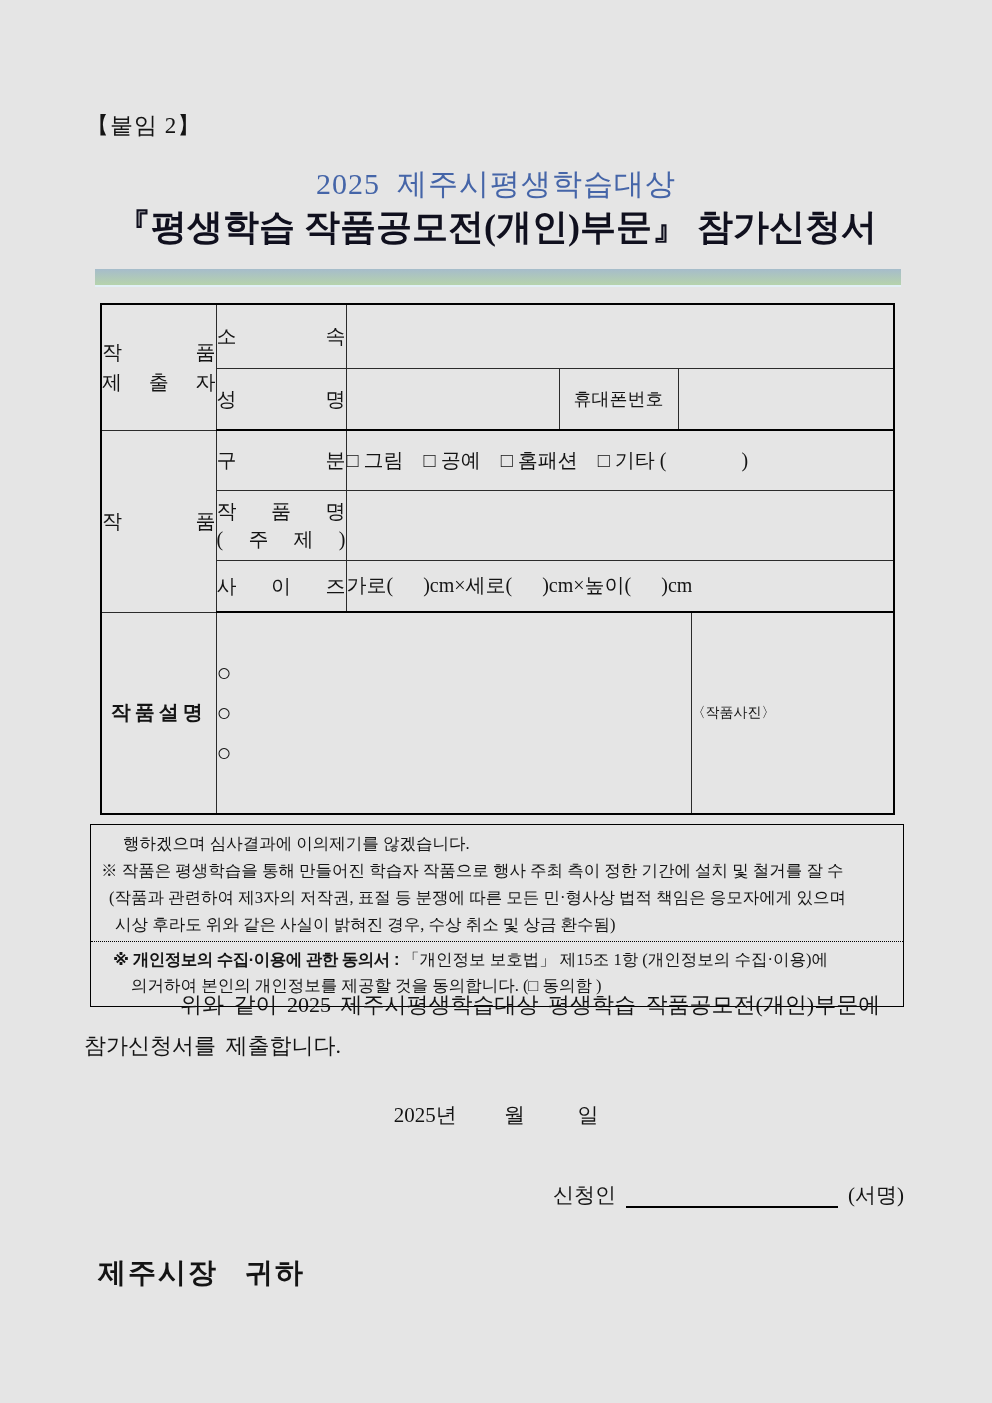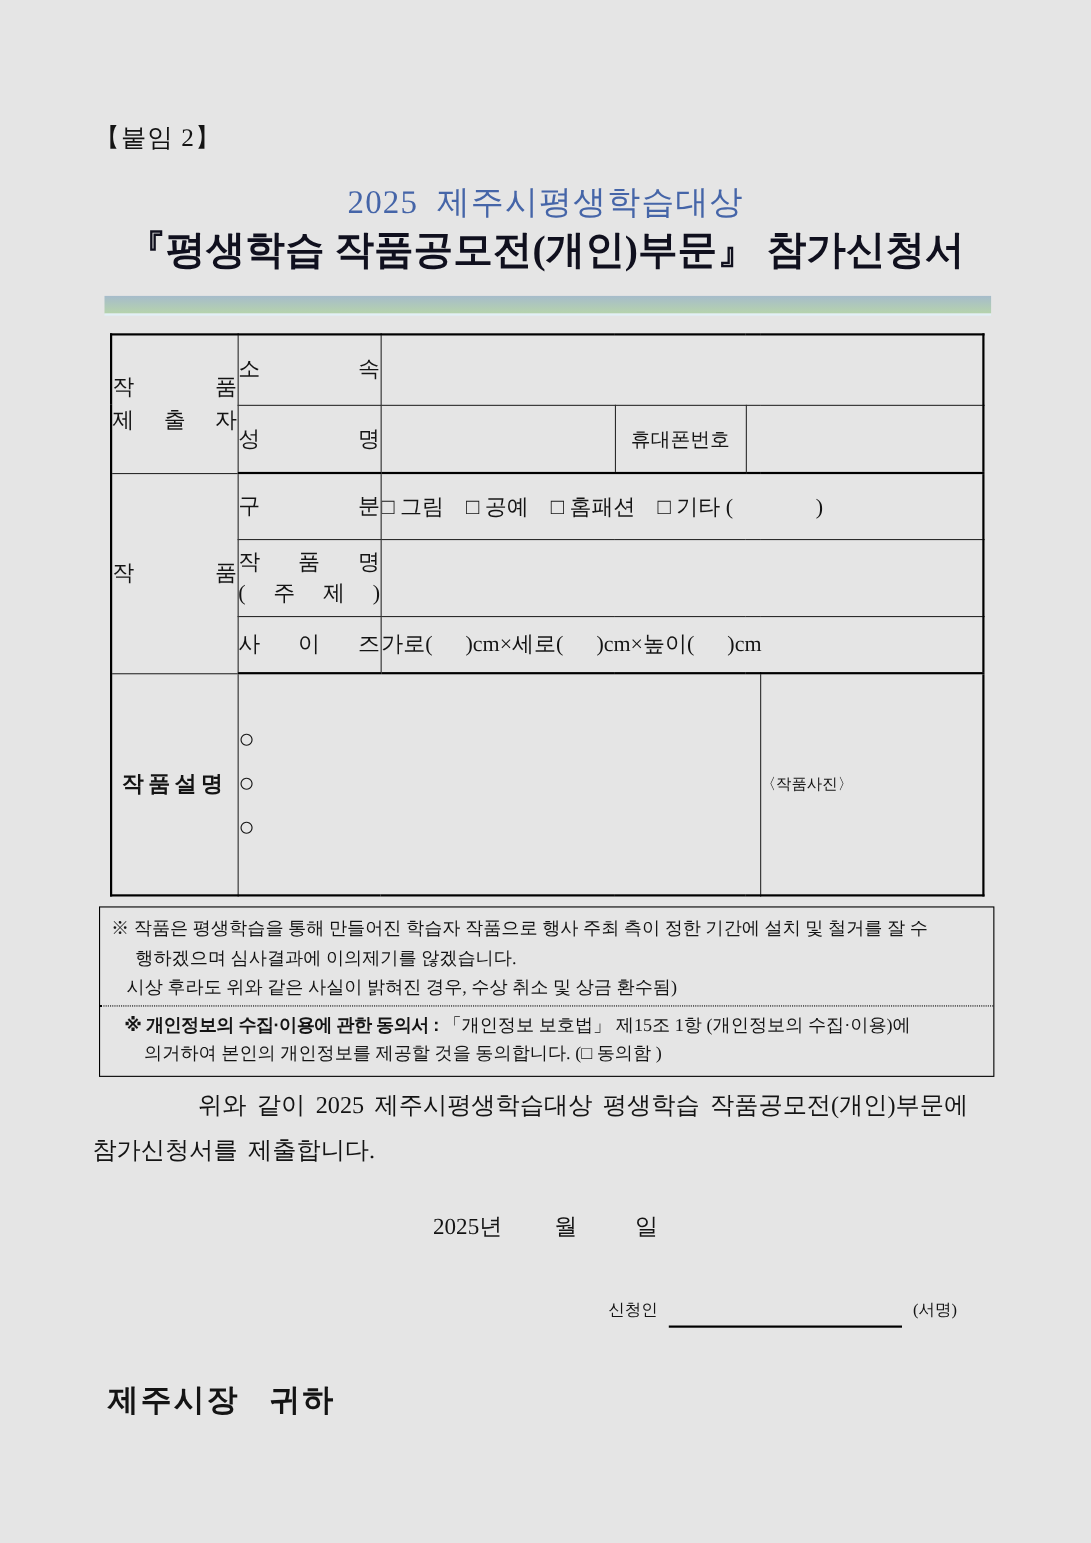--- a/index.html
+++ b/index.html
@@ -80,21 +80,21 @@
     font-weight:700;
     font-family:"Liberation Sans","DejaVu Sans",sans-serif;
     font-size:16.5px;letter-spacing:-0.5px;
   }
 
   
   .closing1{left:180px;top:990px;font-size:22px;word-spacing:4px;white-space:nowrap;}
   .closing2{left:84px;top:1031px;font-size:22px;word-spacing:4px;white-space:nowrap;}
   .date-line{left:0;top:1101px;width:992px;text-align:center;font-size:21px;white-space:pre;}
   .applicant-row{
-    left:553px;top:1181px;display:flex;align-items:flex-start;gap:10px;font-size:15px;
+    left:553px;top:1181px;display:flex;align-items:center;gap:10px;font-size:21px;
   }
   .sig-line{display:inline-block;width:212px;height:24px;border-bottom:2px solid #000;}
   .recipient{left:98px;top:1254px;font-size:28px;font-weight:700;letter-spacing:2px;white-space:pre;}
 </style>
 </head>
 <body>
 
 <div class="page">
 
   <div class="abs attachment">【붙임 2】</div>
@@ -163,22 +163,23 @@
         <span class="bullet">○</span>
       </td>
       <td class="photo-cell">
         <span>〈작품사진〉</span>
       </td>
     </tr>
   </tbody>
     </table>
 
   <div class="abs notice-box">
+    <div class="notice-line nl2">행하겠으며 심사결과에 이의제기를 않겠습니다.</div>
     <div class="notice-line">※ 작품은 평생학습을 통해 만들어진 학습자 작품으로 행사 주최 측이 정한 기간에 설치 및 철거를 잘 수</div>
-    <div class="notice-line nl2">행하겠으며 심사결과에 이의제기를 않겠습니다.</div>
+    <div class="notice-line nl3">(작품과 관련하여 제3자의 저작권, 표절 등 분쟁에 따른 모든 민·형사상 법적 책임은 응모자에게 있으며</div>
     <div class="notice-line nl4">시상 후라도 위와 같은 사실이 밝혀진 경우, 수상 취소 및 상금 환수됨)</div>
     <div class="dotted-sep"></div>
     <div class="consent-line"><span class="consent-bold">※ 개인정보의 수집·이용에 관한 동의서 :</span><span class="pre"> 「개인정보 보호법」 제15조 1항 (개인정보의 수집·이용)에</span></div>
     <div class="consent-line consent-line2">의거하여 본인의 개인정보를 제공할 것을 동의합니다. (□ 동의함 )</div>
   </div>
 
   <div class="abs closing1">위와 같이 2025 제주시평생학습대상 평생학습 작품공모전(개인)부문에</div>
   <div class="abs closing2">참가신청서를 제출합니다.</div>
 
   <div class="abs date-line">2025년         월          일</div>

